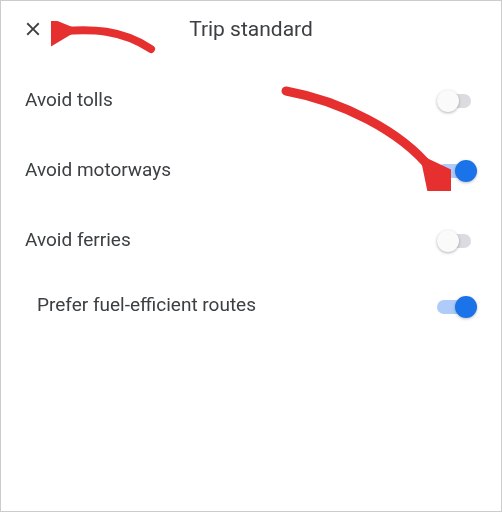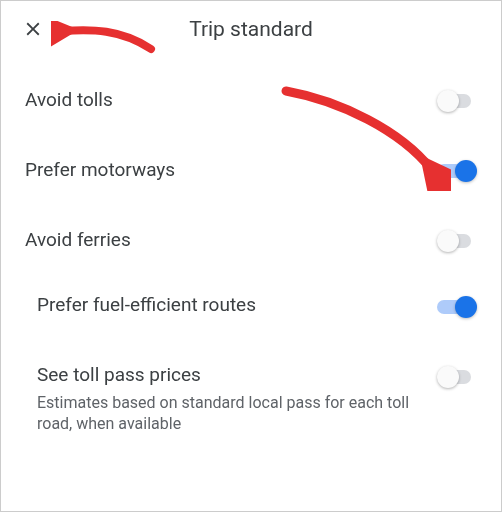--- a/index.html
+++ b/index.html
@@ -104,21 +104,21 @@
       <div class="opt-label">Avoid tolls</div>
     </div>
     <div class="switch">
       <div class="track"></div>
       <div class="thumb"></div>
     </div>
   </div>
 
   <div class="option">
     <div class="option-text">
-      <div class="opt-label">Prefer motorways</div>
+      <div class="opt-label">Avoid motorways</div>
     </div>
     <div class="switch on">
       <div class="track"></div>
       <div class="thumb"></div>
     </div>
   </div>
 
   <div class="option">
     <div class="option-text">
       <div class="opt-label">Avoid ferries</div>
@@ -132,30 +132,20 @@
   <div class="option with-desc">
     <div class="option-text">
       <div class="opt-label">Prefer fuel-efficient routes</div>
     </div>
     <div class="switch on">
       <div class="track"></div>
       <div class="thumb"></div>
     </div>
   </div>
 
-  <div class="option with-desc">
-    <div class="option-text">
-      <div class="opt-label">See toll pass prices</div>
-      <div class="opt-desc">Estimates based on standard local pass for each toll road, when available</div>
-    </div>
-    <div class="switch">
-      <div class="track"></div>
-      <div class="thumb"></div>
-    </div>
-  </div>
 
 </div>
 
 <div class="arrow" style="left:50px; top:20px;">
   <svg width="110" height="40" viewBox="0 0 110 40">
     <defs>
       <marker id="ah1" markerWidth="10" markerHeight="10" refX="2" refY="5" orient="auto">
         <path d="M0,5 L10,0 L7,5 L10,10 Z" fill="#e63030"></path>
       </marker>
     </defs>

